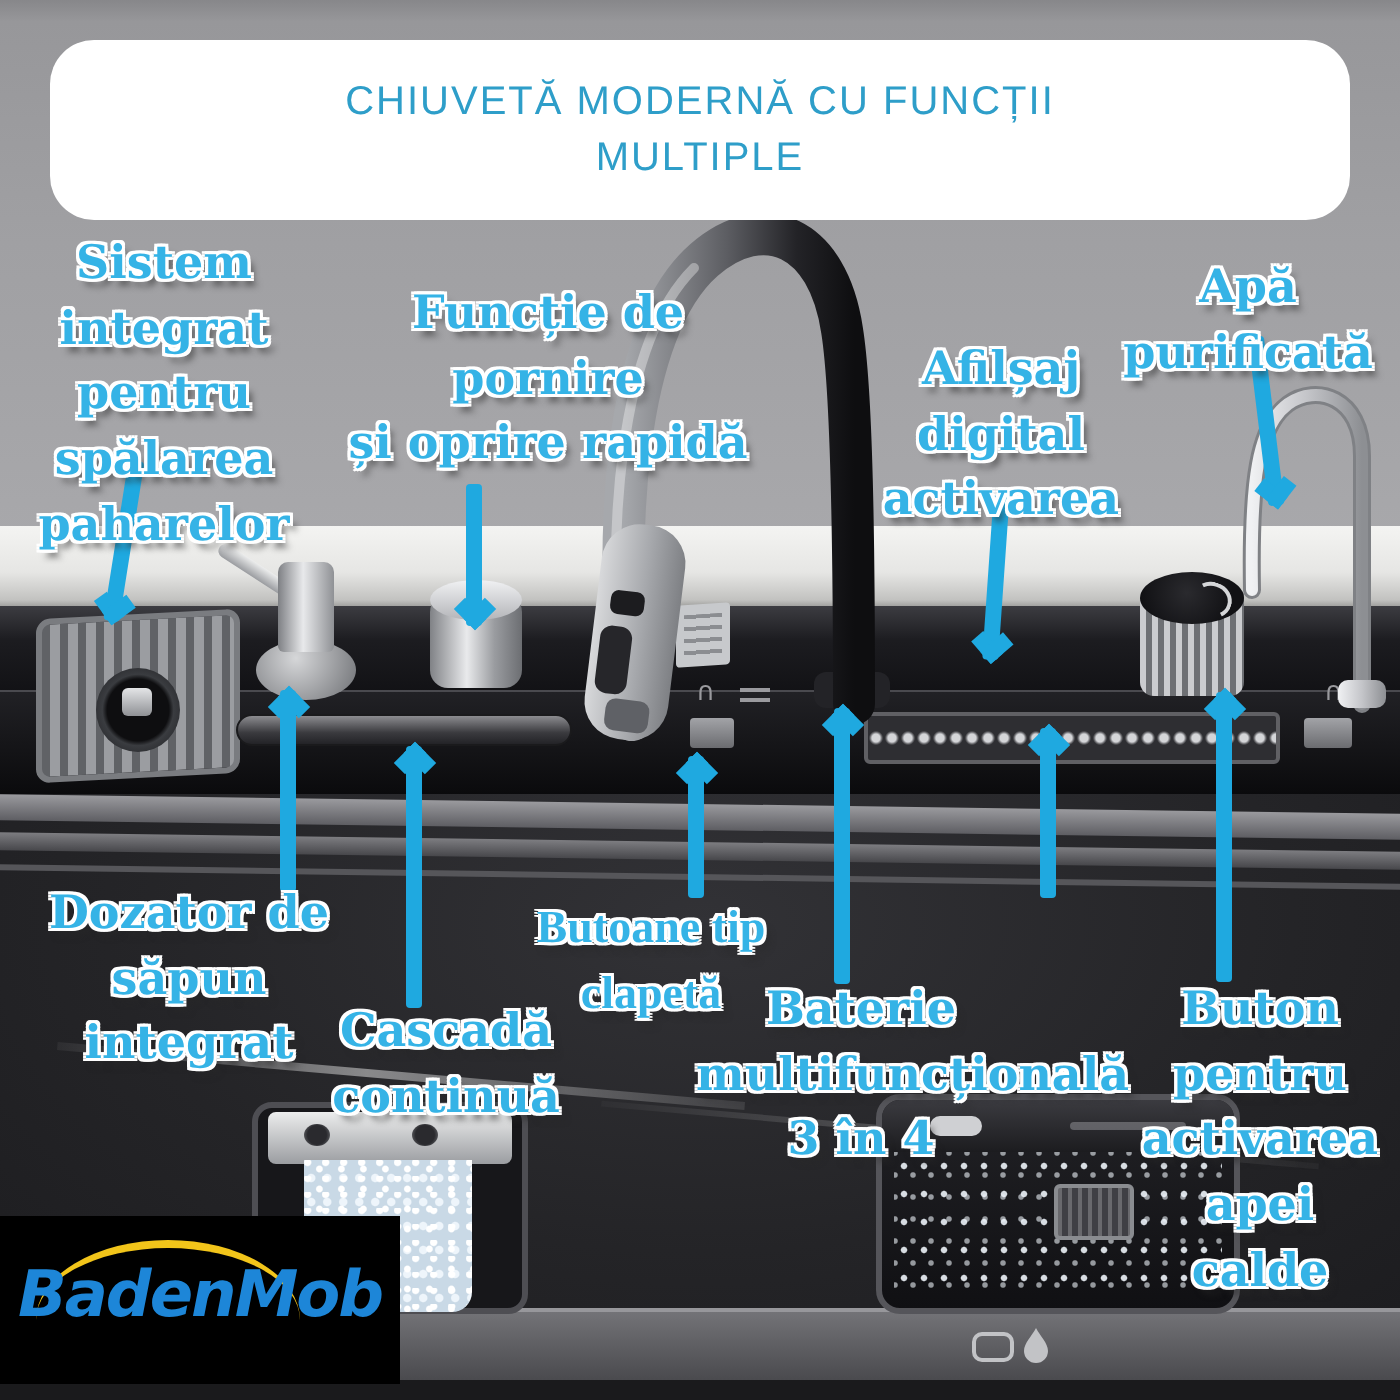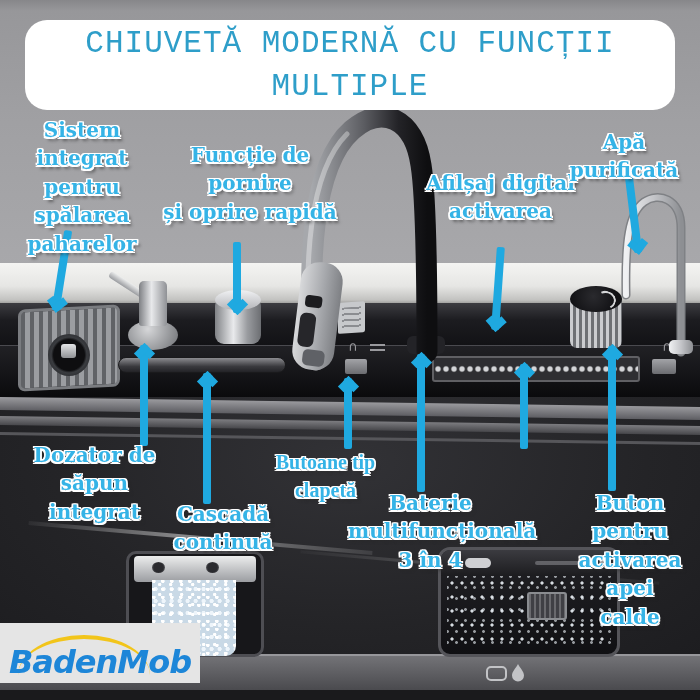--- a/index.html
+++ b/index.html
@@ -101,36 +101,36 @@
               background-size:10px 14px,9px 11px;background-position:0 0,5px 6px;}
   .rain-plate{position:absolute;left:86px;top:42px;width:40px;height:28px;border:2px solid #8a8c90;border-radius:3px;
               background:#3f3f44 repeating-linear-gradient(90deg,rgba(255,255,255,.22) 0 2px,transparent 2px 5px);}
   .rim-rect-icon{position:absolute;left:486px;top:666px;width:21px;height:15px;z-index:7;
                  border:2px solid #c2c3c6;border-radius:5px;}
   .rim-drop-icon{position:absolute;left:511px;top:663px;z-index:7;}
 
   
   .banner{position:absolute;left:25px;top:20px;width:650px;height:90px;z-index:40;background:#fff;
           border-radius:22px;display:flex;align-items:center;justify-content:center;}
-  .title{font-family:Liberation Mono, monospace;font-size:31px;line-height:1.4;letter-spacing:1px;
+  .title{font-family:Liberation Sans, sans-serif;font-size:20px;line-height:1.4;letter-spacing:1px;
          color:#2e9ec9;text-align:center;white-space:pre-line;}
   .callout{position:absolute;z-index:30;color:#35b3e6;font-family:"DejaVu Serif",serif;font-weight:700;
-           font-size:20px;line-height:1.42;text-align:center;white-space:pre-line;
+           font-size:23px;line-height:1.42;text-align:center;white-space:pre-line;
            text-shadow:-1.5px -1.5px 0 #fff,1.5px -1.5px 0 #fff,-1.5px 1.5px 0 #fff,1.5px 1.5px 0 #fff,
                        0 -1.5px 0 #fff,0 1.5px 0 #fff,-1.5px 0 0 #fff,1.5px 0 0 #fff,
                        3px 4px 3px rgba(40,40,40,.55);}
   .arrow{position:absolute;display:flex;flex-direction:column;align-items:center;width:26px;z-index:20;}
   .arrow .shaft{width:8px;flex:1;background:#1fa9e0;border-radius:2px;}
   .arrow.down .head{width:15px;height:15px;border-right:8px solid #1fa9e0;border-bottom:8px solid #1fa9e0;
                     transform:rotate(45deg);margin-top:-16px;}
   .arrow.up .head{width:15px;height:15px;border-left:8px solid #1fa9e0;border-top:8px solid #1fa9e0;
                   transform:rotate(45deg);margin-bottom:-16px;}
 
   
-  .logo-box{position:absolute;left:0;top:623px;width:200px;height:60px;z-index:45;background:#e5e5e5;}
+  .logo-box{position:absolute;left:0;top:608px;width:200px;height:84px;z-index:45;background:#000000;}
   .logo-swoosh{position:absolute;left:18px;top:12px;width:132px;height:40px;
                border-top:4px solid #f2c51a;border-radius:50% 50% 0 0/100% 100% 0 0;}
   .logo-text{position:absolute;left:8px;top:20px;width:184px;text-align:center;
              font-family:"DejaVu Sans",sans-serif;font-style:italic;font-weight:bold;
              font-size:32px;letter-spacing:-1px;color:#1d86d8;}
 </style>
 </head>
 <body>
 
 <div class="stage">
@@ -225,21 +225,21 @@
   </svg>
 
   <div class="banner">
     <div class="title">CHIUVETĂ MODERNĂ CU FUNCȚII
 MULTIPLE</div>
   </div>
 
   <div class="callout" style="left:2px;top:116px;width:160px;">Sistem integrat
 pentru spălarea
 paharelor</div>
-  <div class="callout" style="left:150px;top:141px;width:200px;">Funcție de pornire
+  <div class="callout" style="left:174px;top:141px;width:200px;">Funcție de pornire
 și oprire rapidă</div>
   <div class="callout" style="left:418px;top:169px;width:165px;">Afilșaj digital
 activarea</div>
   <div class="callout" style="left:548px;top:128px;width:152px;">Apă purificată</div>
   <div class="callout" style="left:2px;top:441px;width:185px;">Dozator de săpun
 integrat</div>
   <div class="callout" style="left:128px;top:500px;width:190px;">Cascadă continuă</div>
   <div class="callout" style="left:263px;top:448px;width:125px;font-family:Liberation Serif, serif;">Butoane tip
 clapetă</div>
   <div class="callout" style="left:348px;top:489px;width:165px;">Baterie

